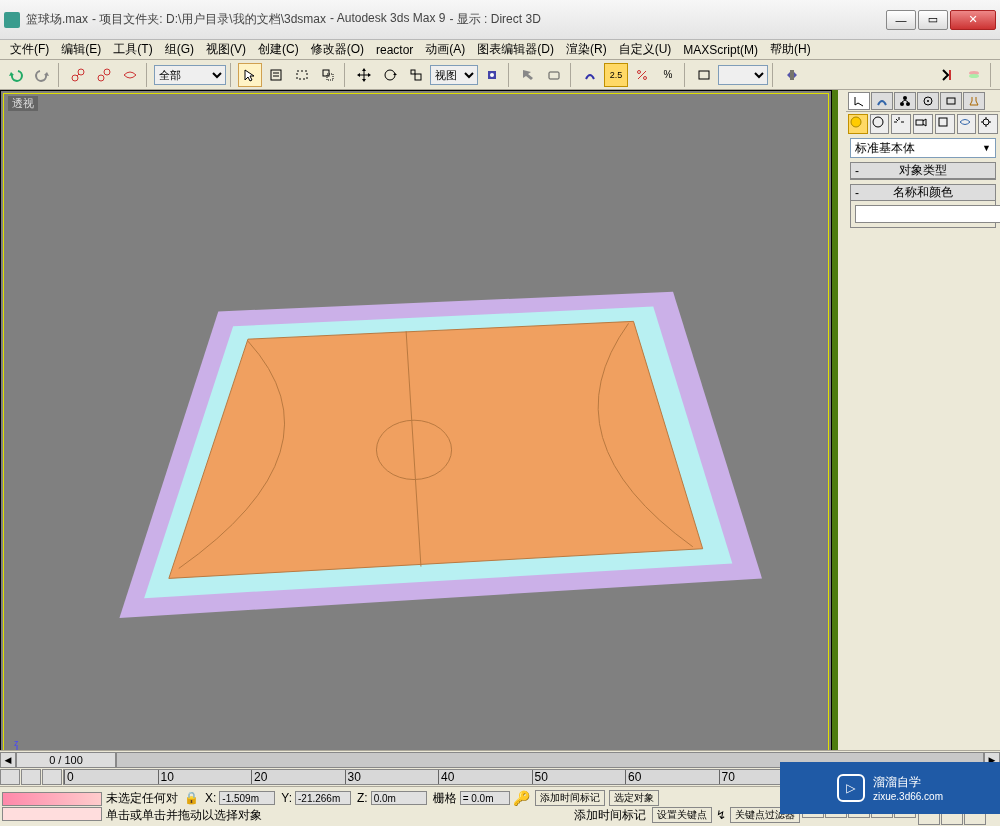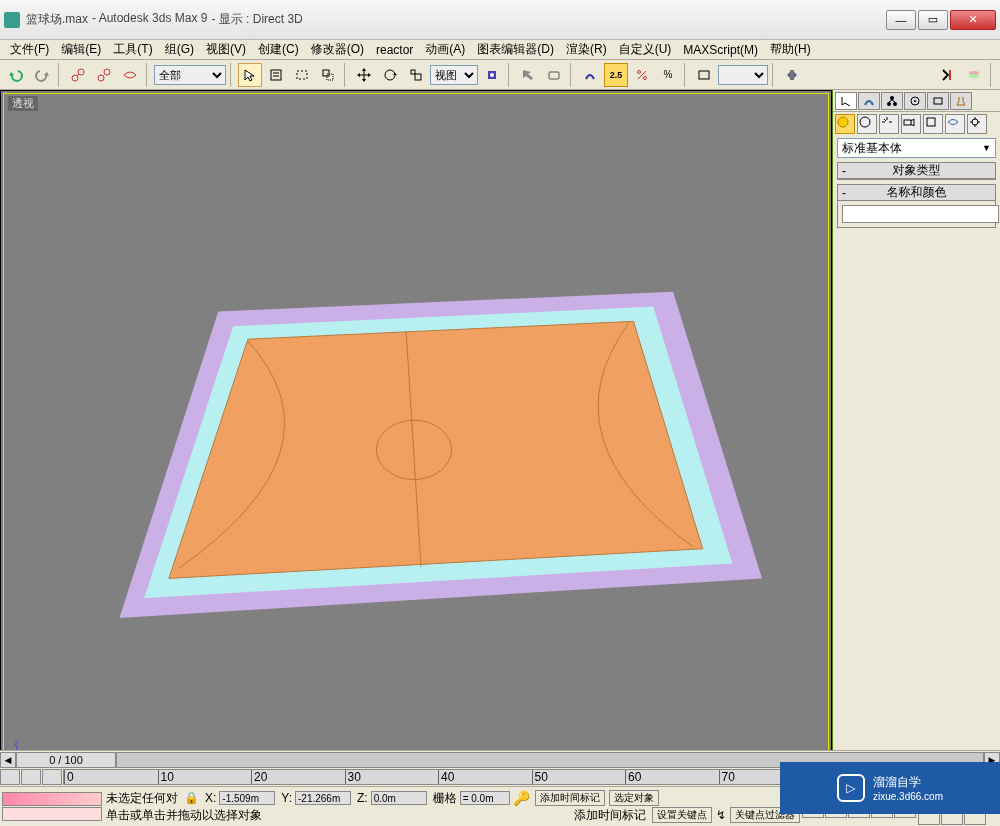--- a/index.html
+++ b/index.html
@@ -36,21 +36,21 @@
 .viewport-label { position: absolute; top: 2px; left: 4px; color: #ddd; font-size: 11px; background: rgba(60,60,60,.4); padding: 0 4px; }
 .axis-gizmo { position: absolute; bottom: 8px; left: 8px; width: 40px; height: 40px; }
 .axis-gizmo .x { position: absolute; bottom: 0; left: 0; color: #f44; font-size: 9px; }
 .axis-gizmo .y { position: absolute; bottom: 10px; left: 30px; color: #4c4; font-size: 9px; }
 .axis-gizmo .z { position: absolute; top: 0; left: 2px; color: #44f; font-size: 9px; }
 
 
 .court-svg { position: absolute; top: 0; left: 0; width: 100%; height: 100%; }
 
 
-.command-panel { width: 168px; background: #ece9d8; border-left: 1px solid #4d7c0f; display: flex; flex-direction: column; }
+.command-panel { width: 168px; background: #ece9d8; border-left: 6px solid #4d7c0f; display: flex; flex-direction: column; padding-left: 8px; }
 .cp-tabs { display: flex; height: 22px; border-bottom: 1px solid #aca89b; padding: 2px; gap: 1px; }
 .cp-tab { width: 22px; height: 18px; border: 1px solid #888; background: #ddd; display: flex; align-items: center; justify-content: center; }
 .cp-tab.active { background: #fff; }
 .cp-subtabs { display: flex; height: 24px; padding: 2px; gap: 2px; }
 .cp-subtab { width: 20px; height: 20px; border: 1px solid #888; background: #eee; }
 .cp-subtab.active { background: #ffd966; border-color: #c09000; }
 .cp-select { margin: 2px 4px; height: 20px; border: 1px solid #7f9db9; background: #fff; display: flex; align-items: center; padding: 0 4px; }
 .cp-select .dd { margin-left: auto; font-size: 9px; }
 
 .rollout { margin: 2px 4px; border: 1px solid #888; }
@@ -101,20 +101,21 @@
 .watermark .play { width: 28px; height: 28px; border: 2px solid #fff; border-radius: 6px; display: flex; align-items: center; justify-content: center; }
 .watermark .sub { font-size: 10px; display: block; }
 </style>
 </head>
 <body>
 
 <div class="title-bar">
   <div class="title-icon"></div>
   <div class="title-text">
     <span>篮球场.max</span>
+    <span>- 项目文件夹: D:\用户目录\我的文档\3dsmax</span>
     <span>- Autodesk 3ds Max 9</span>
     <span>- 显示 : Direct 3D</span>
   </div>
   <div class="win-btns">
     <div class="win-btn min"></div>
     <div class="win-btn max"></div>
     <div class="win-btn close"></div>
   </div>
 </div>
 
@@ -231,21 +232,21 @@
         <rect x="2" y="4" width="10" height="7" rx="1" fill="none" stroke="#555"></rect>
       </svg>
     </div>
   <div class="tool-sep"></div>
   <div class="tool-btn">
       <svg width="14" height="14">
         <path d="M3 11 Q7 3 11 11" fill="none" stroke="#33a" stroke-width="2"></path>
       </svg>
     </div>
   <div class="tool-btn yellow">
-      <span style="font-size:9px;font-weight:bold">2.5</span>
+      <span style="font-size:9px;font-weight:normal">2.5</span>
     </div>
   <div class="tool-btn">
       <svg width="14" height="14">
         <path d="M3 11 L11 3" stroke="#c33"></path>
         <circle cx="4" cy="4" r="1.5" fill="none" stroke="#c33"></circle>
         <circle cx="10" cy="10" r="1.5" fill="none" stroke="#c33"></circle>
       </svg>
     </div>
   <div class="tool-btn">
       <span style="font-size:10px">%</span>

